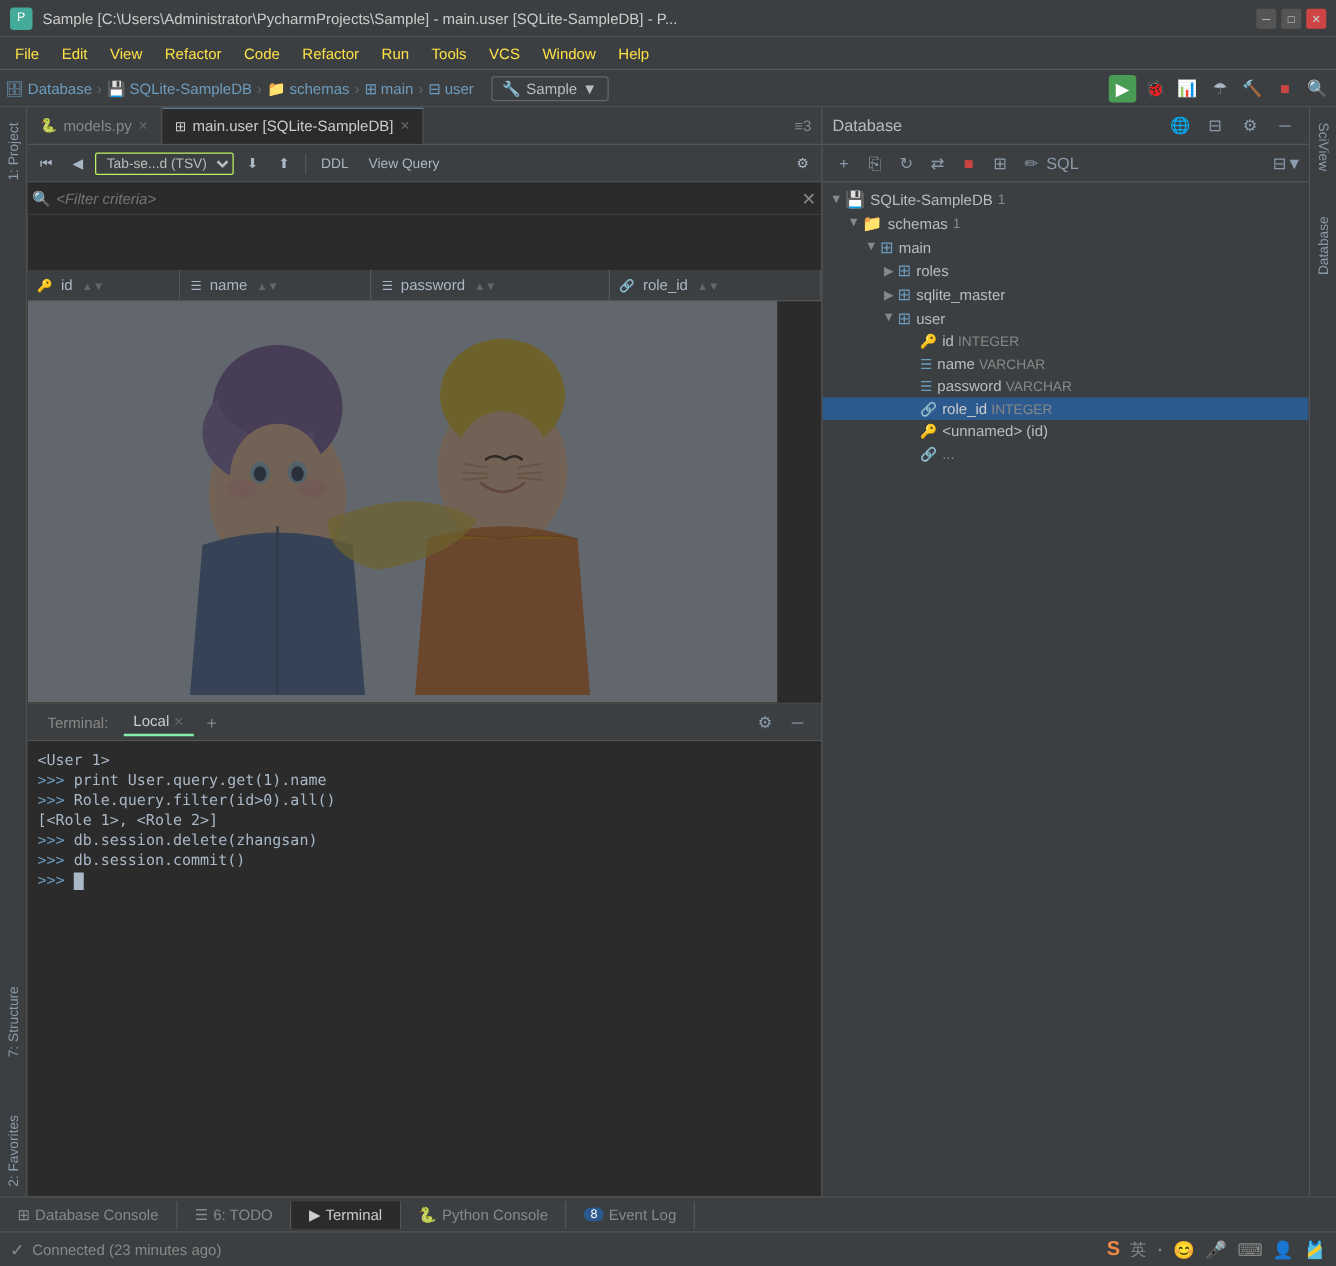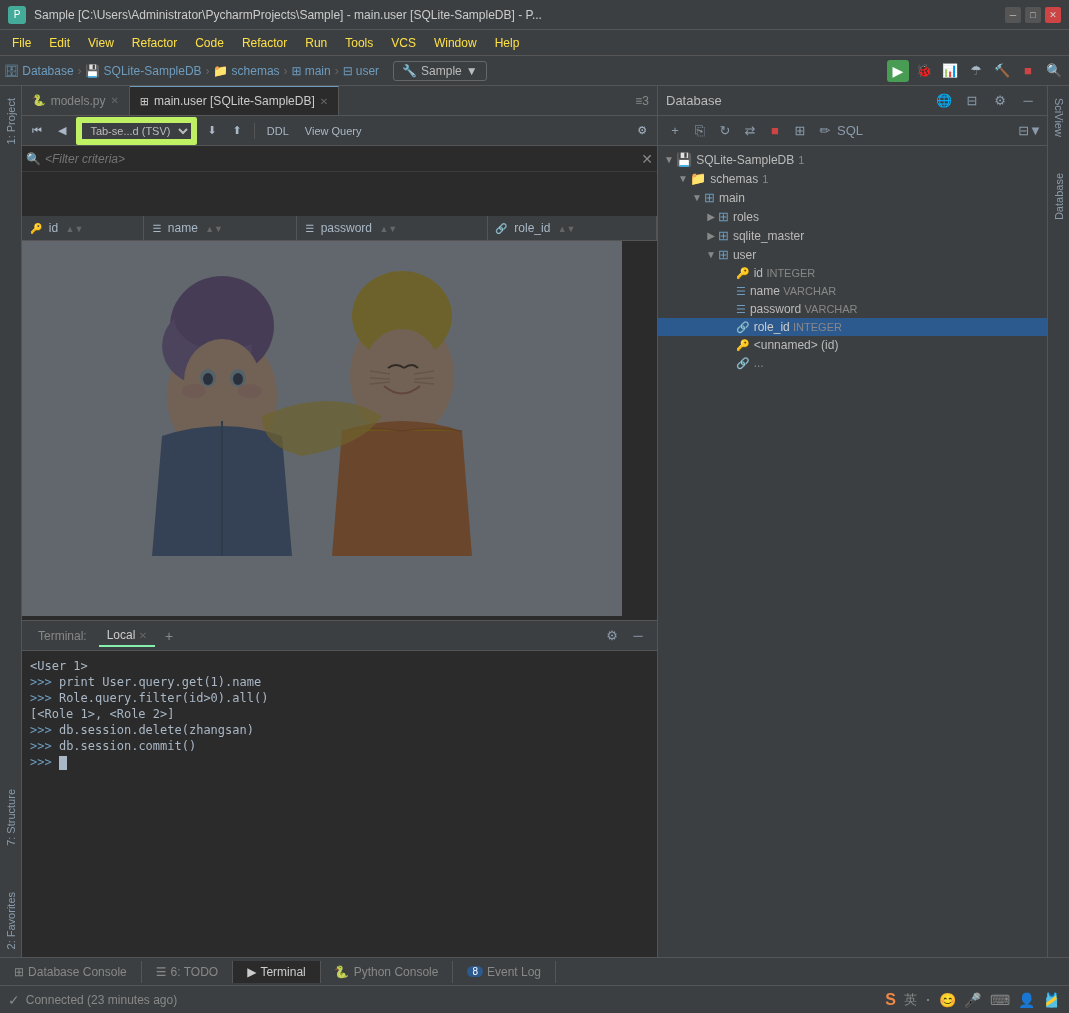--- a/index.html
+++ b/index.html
@@ -38,21 +38,21 @@
     .tab { display: flex; align-items: center; padding: 0 10px; gap: 5px; font-size: 12px; color: #888; cursor: pointer; border-right: 1px solid #555; white-space: nowrap; }
     .tab.active { background: #2b2b2b; color: #ccc; border-top: 1px solid #6d9cbf; }
     .tab-icon { font-size: 11px; }
     .tab-close { font-size: 10px; color: #666; cursor: pointer; }
     .tab-more { margin-left: auto; padding: 0 8px; display: flex; align-items: center; color: #888; cursor: pointer; }
 
     
     #table-toolbar { height: 30px; background: #3c3f41; display: flex; align-items: center; padding: 0 4px; gap: 4px; border-bottom: 1px solid #555; }
     .tb-btn { padding: 2px 6px; font-size: 11px; color: #a9b7c6; cursor: pointer; display: flex; align-items: center; gap: 3px; border-radius: 2px; }
     .tb-separator { width: 1px; height: 16px; background: #555; margin: 0 2px; }
-    .format-select { background: #3c3f41; border: 6px solid #bef264; border-radius: 2px; padding: 1px 4px; color: #bbb; font-size: 11px; cursor: pointer; }
+    .format-select { background: #3c3f41; border: 1px solid #bef264; border-radius: 2px; padding: 1px 4px; color: #bbb; font-size: 11px; cursor: pointer; }
 
     
     #filter-bar { height: 26px; background: #2b2b2b; display: flex; align-items: center; padding: 0 4px; border-bottom: 1px solid #3c3c3c; }
     .filter-icon { color: #888; margin-right: 4px; }
     .filter-input { background: transparent; border: none; color: #888; font-size: 12px; flex: 1; outline: none; font-style: italic; }
     .filter-clear { color: #888; cursor: pointer; font-size: 14px; }
 
     
     #data-table { flex: 1; overflow: auto; position: relative; margin-top: 44px; }
     #data-table table { width: 100%; border-collapse: collapse; font-size: 12px; }
@@ -80,21 +80,21 @@
     .tree-item.selected { background: #2d5a8e; }
     .tree-arrow { width: 14px; display: inline-flex; align-items: center; justify-content: center; color: #888; font-size: 10px; flex-shrink: 0; }
     .tree-icon { margin-right: 4px; font-size: 13px; }
     .tree-label { font-size: 12px; color: #bbb; }
     .tree-label .type-info { color: #888; font-size: 11px; }
     .tree-count { color: #888; font-size: 11px; margin-left: 4px; }
     .key-icon { color: #e8b84b; }
     .fk-icon { color: #6d9cbf; }
 
     
-    #terminal-area { height: 337px; border-top: 1px solid #555; display: flex; flex-direction: column; }
+    #terminal-area { height: 395px; border-top: 1px solid #555; display: flex; flex-direction: column; }
     #terminal-tabs { height: 30px; background: #3c3f41; display: flex; align-items: center; padding: 0 8px; gap: 4px; border-bottom: 1px solid #555; }
     .term-tab { padding: 3px 8px; font-size: 12px; color: #888; cursor: pointer; }
     .term-tab.active { color: #ccc; border-bottom: 2px solid #86efac; }
     .term-tab-close { font-size: 10px; color: #666; cursor: pointer; }
     .term-plus { padding: 2px 6px; color: #888; cursor: pointer; font-size: 14px; }
     #terminal-content { flex: 1; background: #2b2b2b; padding: 8px; overflow-y: auto; font-family: 'Consolas', monospace; font-size: 12px; }
     .term-prompt { color: #6d9cbf; }
     .term-cmd { color: #a9b7c6; }
     .term-output { color: #a9b7c6; }
     .term-line { margin-bottom: 2px; }

